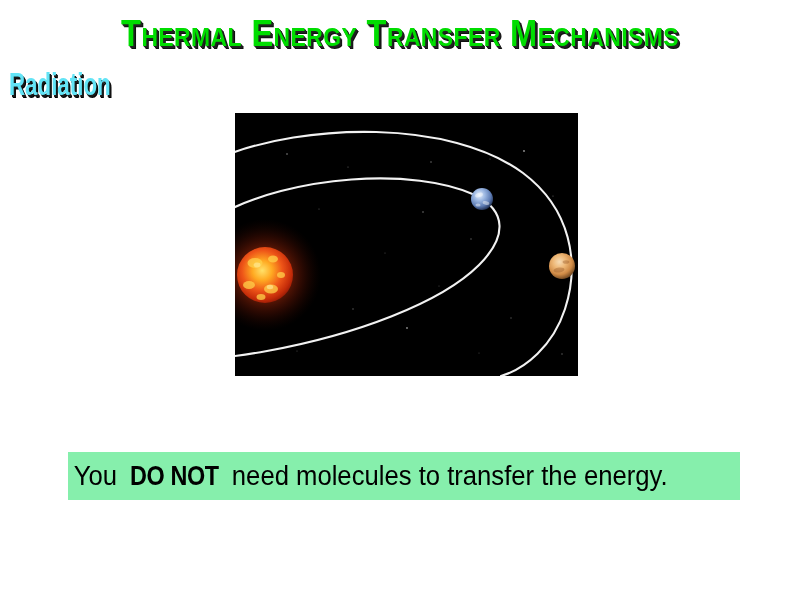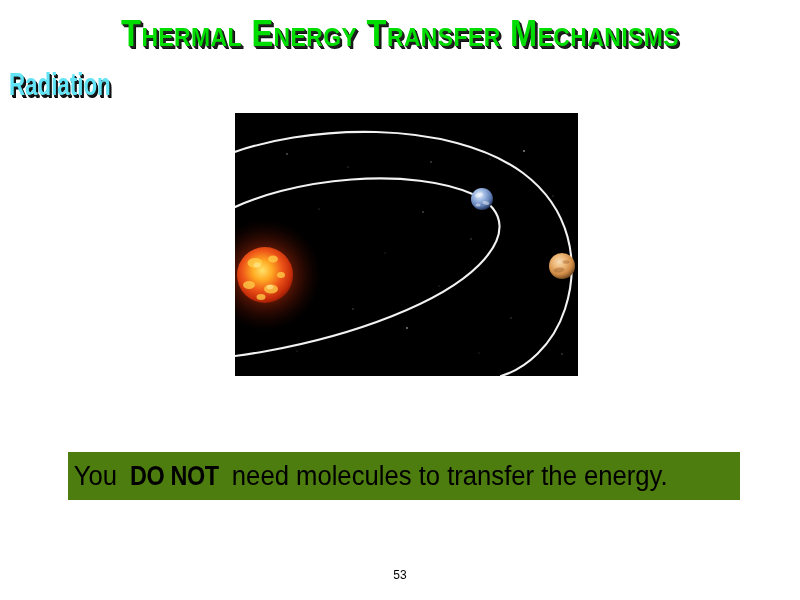--- a/index.html
+++ b/index.html
@@ -76,21 +76,21 @@
   }
   .figure svg { display: block; }
 
   
   .caption-band {
     position: absolute;
     left: 68px;
     top: 452px;
     width: 672px;
     height: 48px;
-    background: #4d7c0f;
+    background: #86efac;
     display: flex;
     align-items: center;
   }
   .caption-text {
     font-family: "Liberation Sans Narrow", "Liberation Sans", sans-serif;
     font-size: 27px;
     line-height: 30px;
     color: #000000;
     white-space: nowrap;
     padding-left: 6px;
@@ -216,15 +216,14 @@
       </g>
     </svg>
   </div>
 
   <div class="caption-band">
     <div class="caption-text">
       <span>You </span><span class="emph">DO NOT</span><span> need molecules to transfer the energy.</span>
     </div>
   </div>
 
-  <div class="page-number">53</div>
 
 </div>
 
 </body></html>

